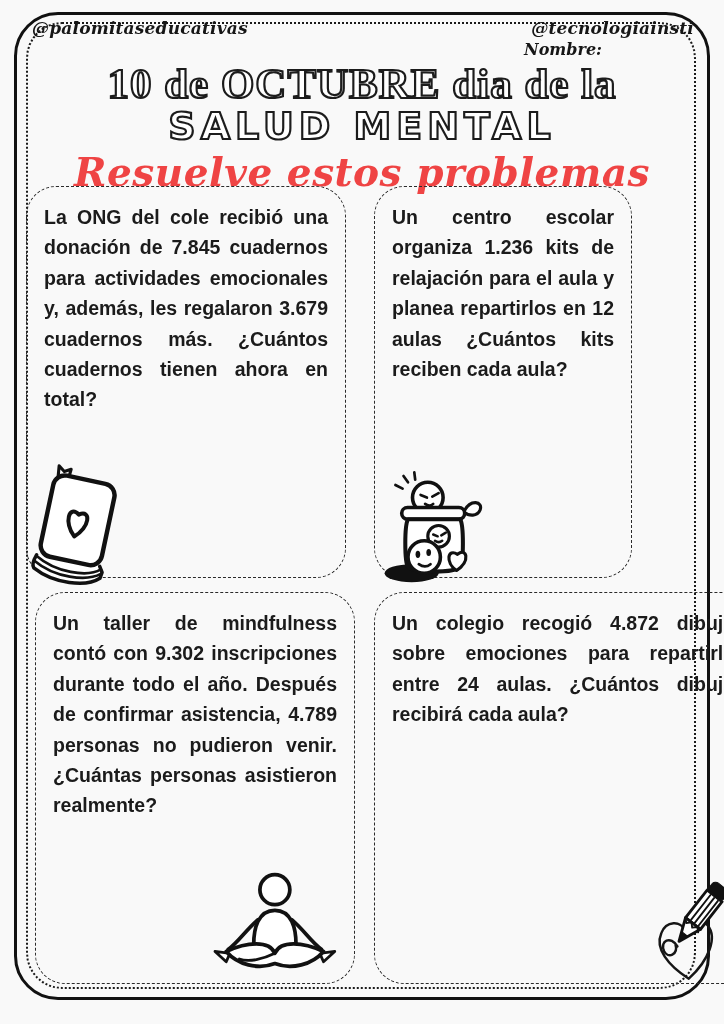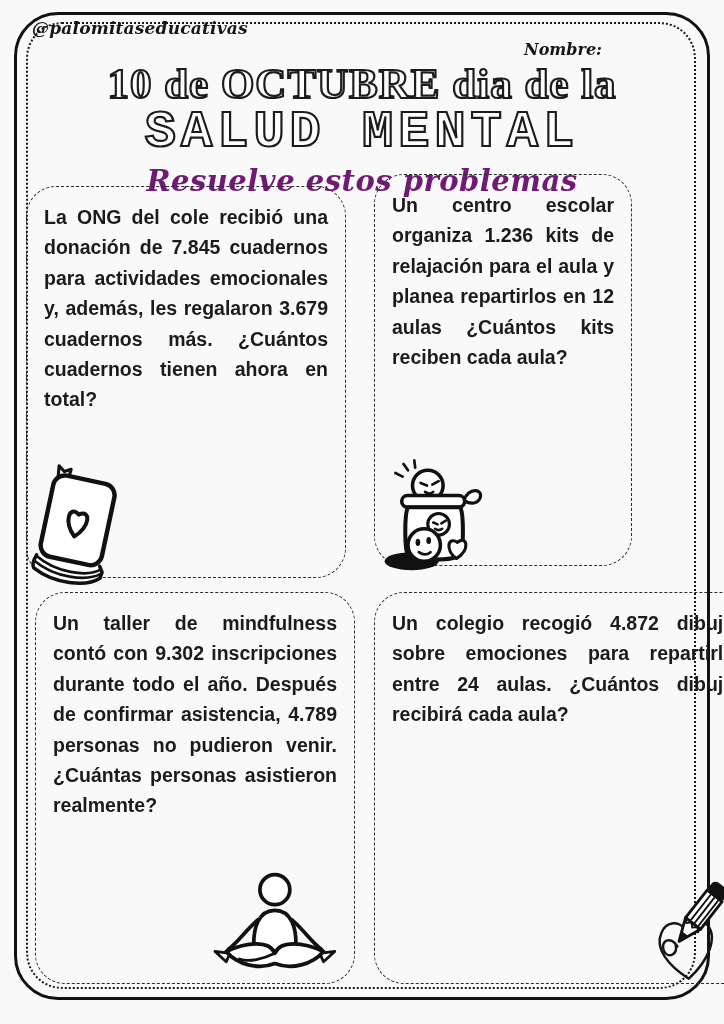--- a/index.html
+++ b/index.html
@@ -15,46 +15,47 @@
   .handle{position:absolute;top:18px;font-size:17px;letter-spacing:.2px;}
   .handle-left{left:32px;}
   .handle-right{right:30px;}
   .name-row{position:absolute;left:150px;top:40px;width:460px;display:flex;align-items:flex-end;flex-direction:column;}
   .name-label{font-size:16px;margin-right:8px;}
   .name-line{flex:1;border-bottom:1.6px solid #222;height:20px;}
   .titles{position:absolute;left:0;top:62px;width:724px;text-align:center;line-height:1;}
   .bubble{font-family:"DejaVu Sans",sans-serif;font-weight:800;color:#fff;
           -webkit-text-stroke:2.2px #1c1c1c;text-stroke:2.2px #1c1c1c;}
   .title1{font-size:43px;letter-spacing:1px;font-family:Liberation Serif, serif;}
-  .title2{font-size:52px;letter-spacing:5px;margin-top:2px;font-family:Liberation Mono, monospace;}
-  .subtitle{font-size:29px;margin-top:8px;letter-spacing:.5px;color:#701a75;}
+  .title2{font-size:38px;letter-spacing:5px;margin-top:2px;}
+  .subtitle{font-size:39px;margin-top:8px;letter-spacing:.5px;color:#ef4444;}
   
   .pbox{position:absolute;width:320px;height:392px;border:1.6px dashed #2b2b2b;
         border-radius:30px;background:transparent;box-sizing:border-box;padding:15px 17px;}
   .pb1{left:26px;top:186px;}
-  .pb2{left:374px;top:174px;width:258px;}
+  .pb2{left:374px;top:186px;width:258px;}
   .pb3{left:35px;top:592px;}
   .pb4{left:374px;top:592px;width:390px;}
   .ptext{margin:0;font-size:19.5px;line-height:1.56;font-weight:700;
          text-align:justify;color:#1b1b1b;}
   .icon{position:absolute;}
   .icon svg{display:block;overflow:visible;}
   .ic-book{left:-4px;bottom:-8px;}
   .ic-jar{left:6px;bottom:-12px;}
   .ic-med{right:6px;bottom:-4px;}
   .ic-pen{right:2px;bottom:-8px;}
 </style>
 </head>
 <body>
 
 <div id="page">
   <div class="outer-frame"></div>
   <div class="inner-frame"></div>
 
   <div class="handle handle-left script">@palomitaseducativas</div>
+  <div class="handle handle-right script">@tecnologiainsti</div>
 
   <div class="name-row">
     <span class="name-label script">Nombre:</span>
     <span class="name-line"></span>
   </div>
 
   <div class="titles">
     <div class="bubble title1">10 de OCTUBRE dia de la</div>
     <div class="bubble title2">SALUD MENTAL</div>
     <div class="subtitle script">Resuelve estos problemas</div>

